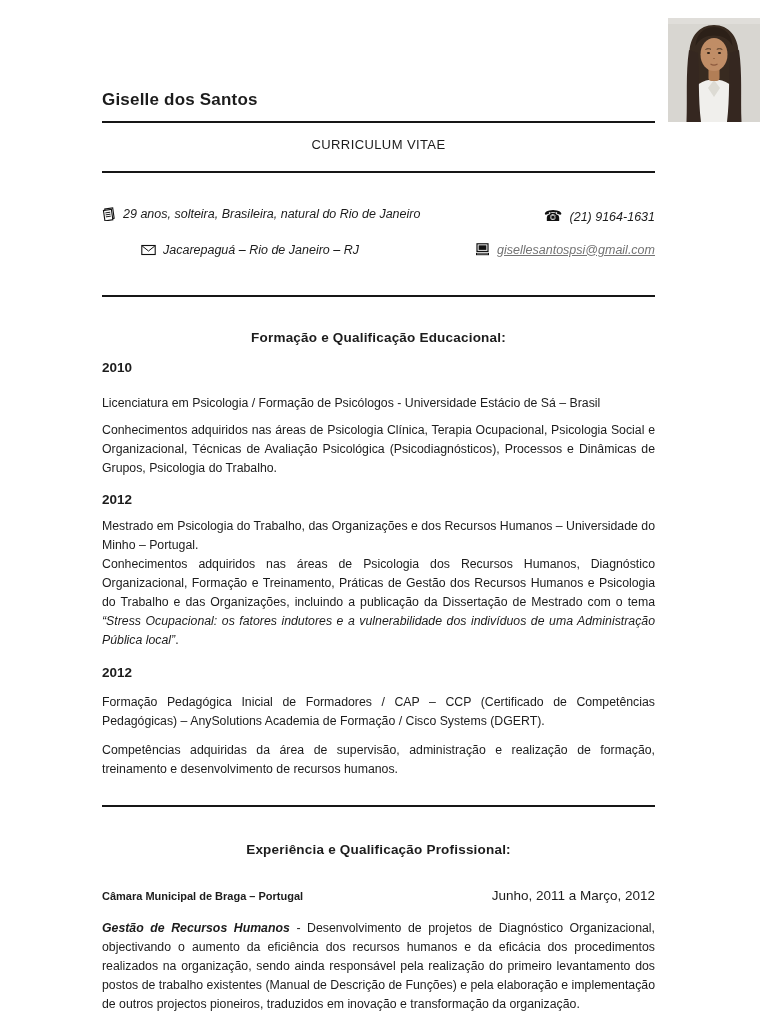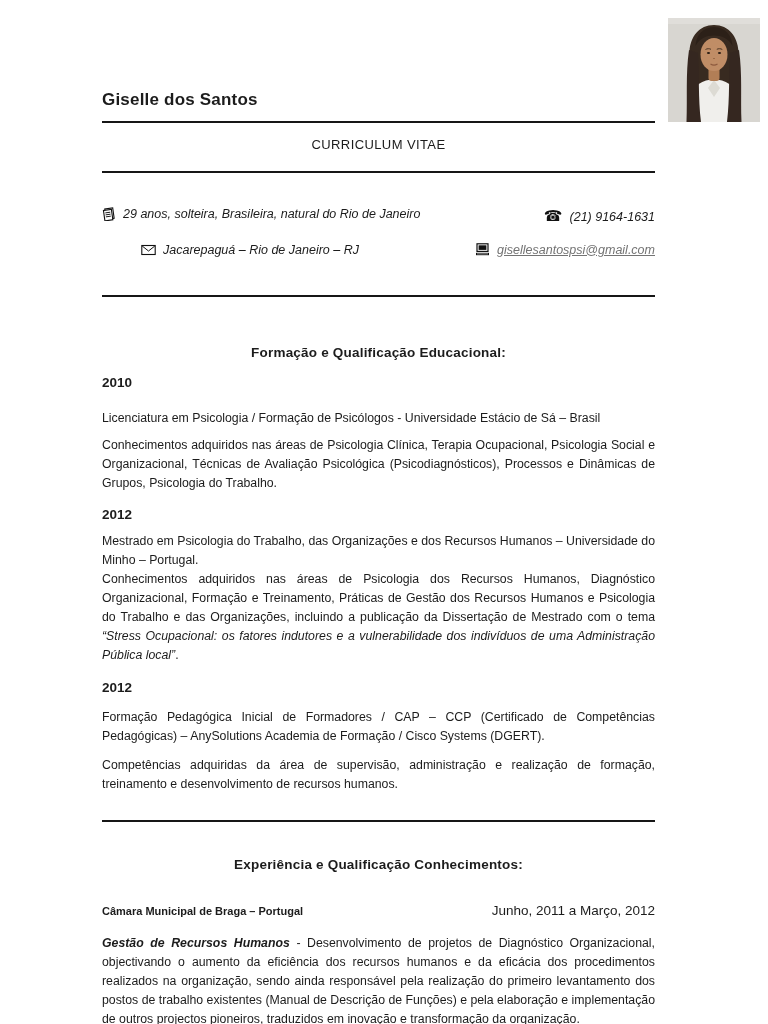--- a/index.html
+++ b/index.html
@@ -61,21 +61,21 @@
   .email-text { text-decoration: underline; color: #737373; }
 
   .rule-3 { margin-top: 37px; }
   .section-heading {
     text-align: center;
     font-size: 13.5px;
     font-weight: bold;
     line-height: 16px;
     letter-spacing: 0.2px;
   }
-  .heading-education { margin-top: 48px; }
+  .heading-education { margin-top: 33px; }
   .year {
     font-size: 13.5px;
     font-weight: bold;
     line-height: 16px;
   }
   .year-2010 { margin-top: 14px; }
   .year-2012a { margin-top: 14px; }
   .year-2012b { margin-top: 15px; }
 
   .body-p {
@@ -200,21 +200,21 @@
   <div class="year year-2012a">2012</div>
   <p class="body-p p-mestrado">Mestrado em Psicologia do Trabalho, das Organizações e dos Recursos Humanos – Universidade do Minho – Portugal.</p>
   <p class="body-p p-edu-2"><span>Conhecimentos adquiridos nas áreas de Psicologia dos Recursos Humanos, Diagnóstico Organizacional, Formação e Treinamento, Práticas de Gestão dos Recursos Humanos e Psicologia do Trabalho e das Organizações, incluindo a publicação da Dissertação de Mestrado com o tema </span><span class="italic-seg">“Stress Ocupacional: os fatores indutores e a vulnerabilidade dos indivíduos de uma Administração Pública local”</span><span>.</span></p>
 
   <div class="year year-2012b">2012</div>
   <p class="body-p p-formacao">Formação Pedagógica Inicial de Formadores / CAP – CCP (Certificado de Competências Pedagógicas) – AnySolutions Academia de Formação / Cisco Systems (DGERT).</p>
   <p class="body-p p-competencias">Competências adquiridas da área de supervisão, administração e realização de formação, treinamento e desenvolvimento de recursos humanos.</p>
 
   <div class="rule rule-4"></div>
 
-  <div class="section-heading heading-experience">Experiência e Qualificação Conhecimentos:</div>
+  <div class="section-heading heading-experience">Experiência e Qualificação Profissional:</div>
 
   <div class="employer-row">
     <span class="employer">Câmara Municipal de Braga – Portugal</span>
     <span class="period">Junho, 2011 a Março, 2012</span>
   </div>
 
   <p class="body-p p-gestao"><span class="lead-bold-italic">Gestão de Recursos Humanos</span><span> - Desenvolvimento de projetos de Diagnóstico Organizacional, objectivando o aumento da eficiência dos recursos humanos e da eficácia dos procedimentos realizados na organização, sendo ainda responsável pela realização do primeiro levantamento dos postos de trabalho existentes (Manual de Descrição de Funções) e pela elaboração e implementação de outros projectos pioneiros, traduzidos em inovação e transformação da organização.</span></p>
 
 </div>
 

